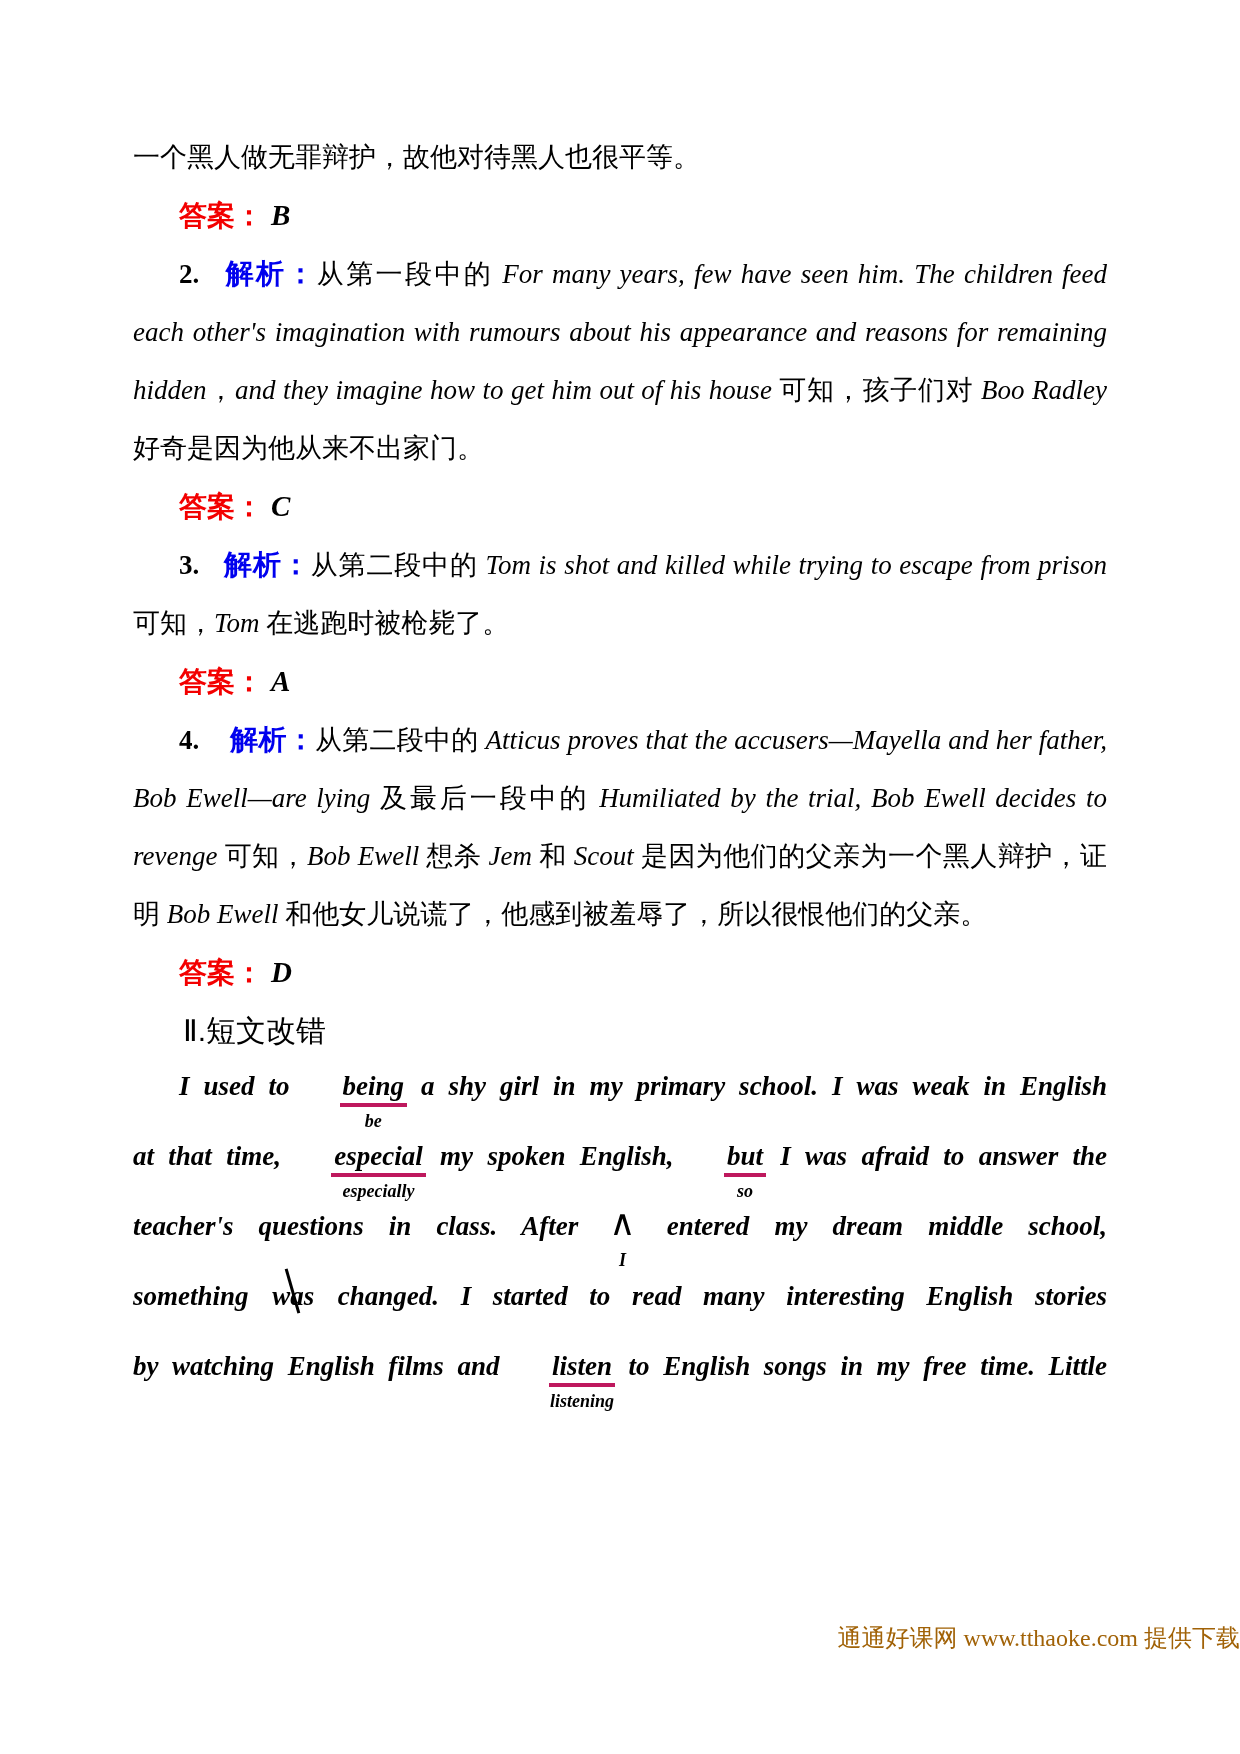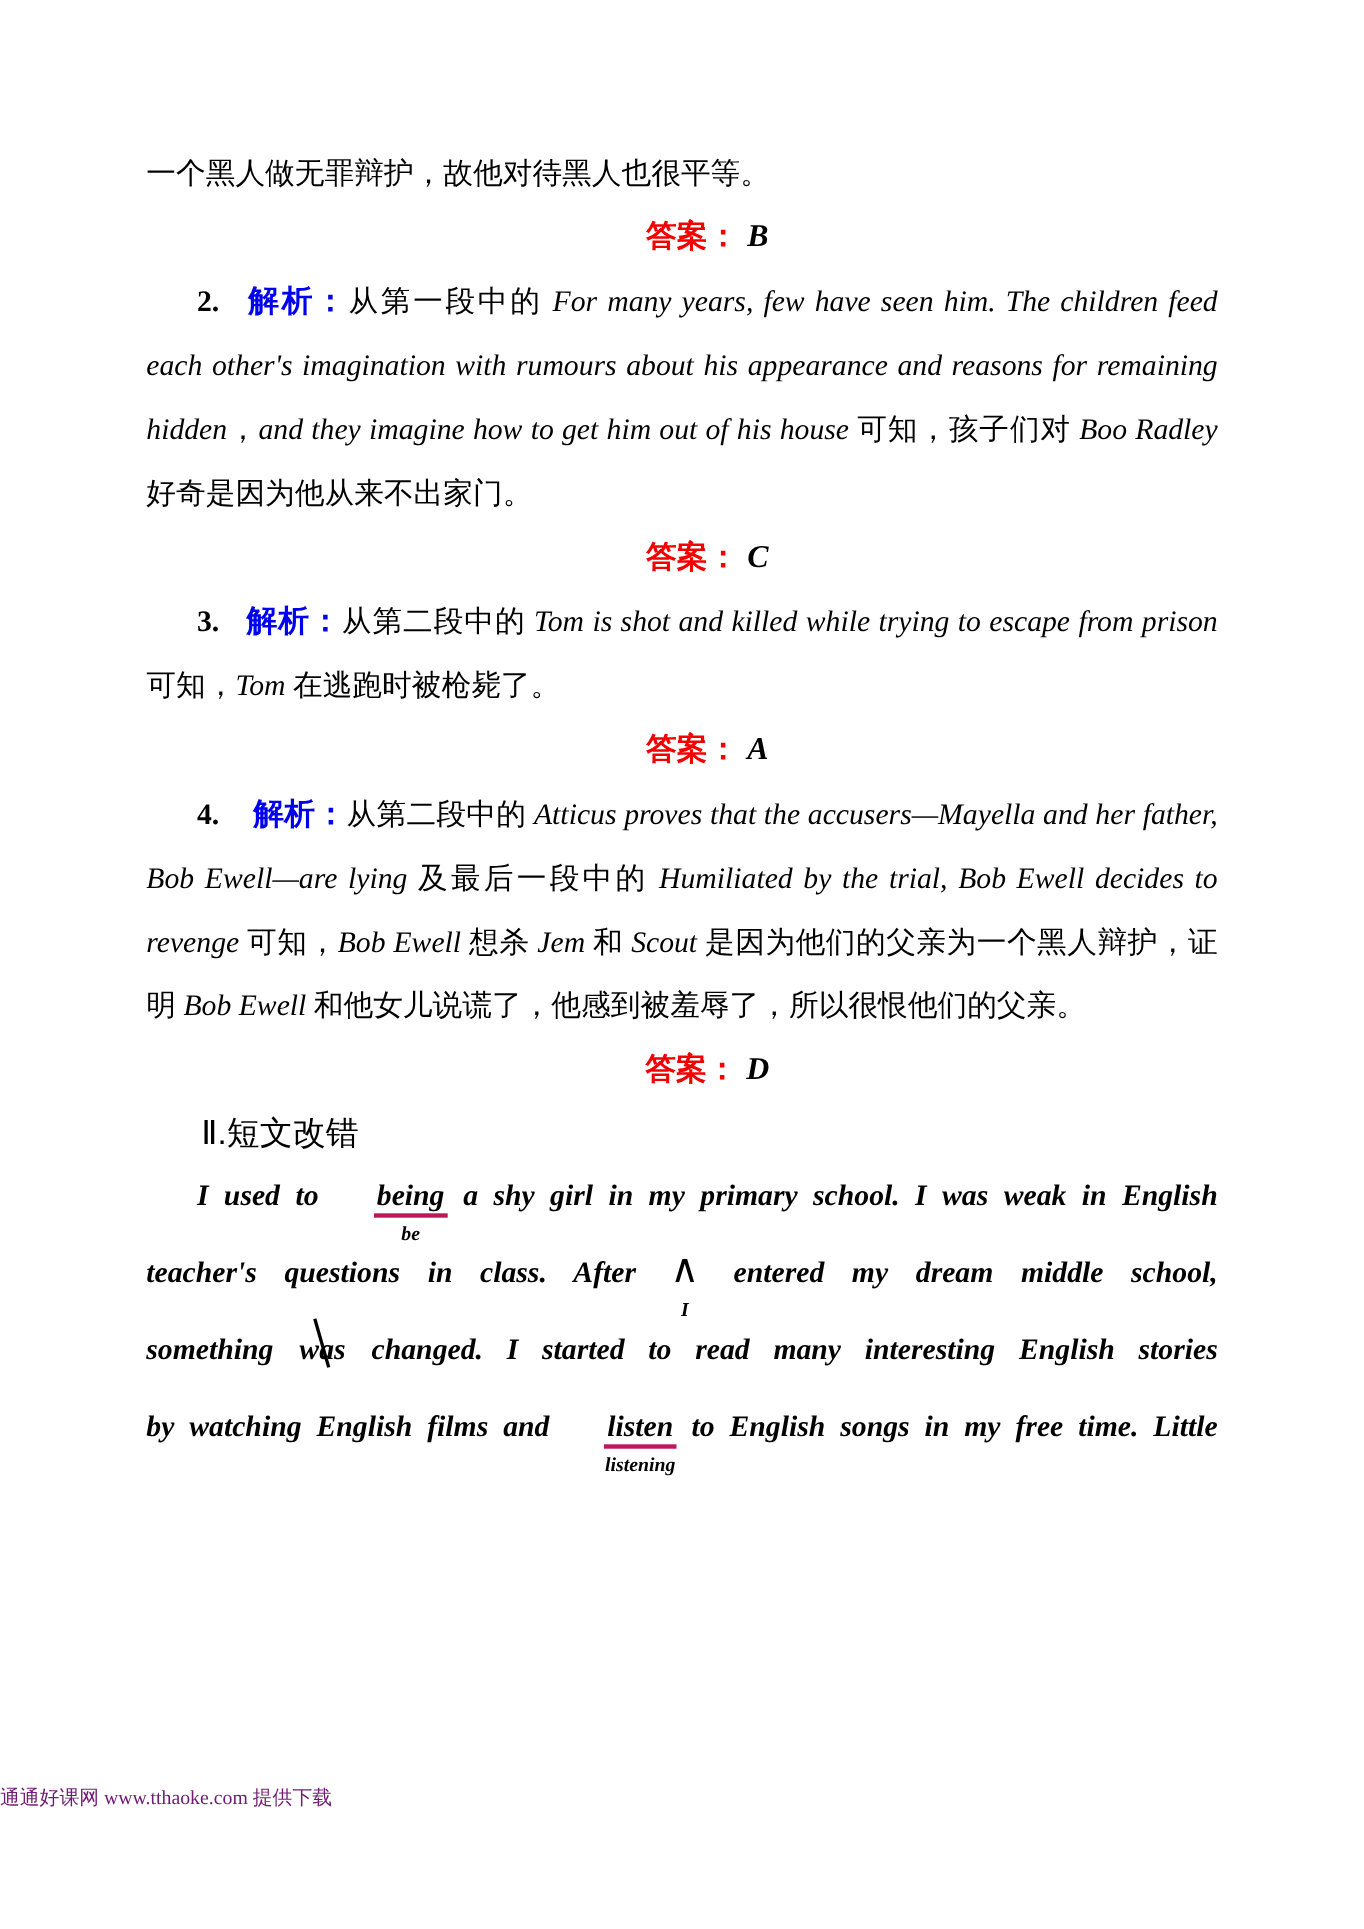--- a/index.html
+++ b/index.html
@@ -20,21 +20,21 @@
     text-align:justify;
   }
   .para.indent { text-indent:46px; }
   .cn { font-family:"Liberation Serif", serif; font-style:normal; }
   .en { font-family:"Liberation Serif", serif; font-style:italic; }
   .num {
     font-family:"Liberation Serif", serif;
     font-weight:bold; padding-right:4px;
   }
   
-  .answer { margin:0; padding-left:46px; line-height:58px; font-size:28px;text-align:center; }
+  .answer { margin:0; padding-left:46px; line-height:58px; font-size:28px; }
   .ans-label {
     color:#f30000; font-weight:bold;
     font-family:"Liberation Sans", sans-serif;
   }
   .ans-value {
     font-family:"Liberation Serif", serif;
     font-weight:bold; font-style:italic;
     font-size:29px; padding-left:8px;
   }
   .lbl-blue {
@@ -78,40 +78,41 @@
   .tok-caret .fix-text { top:44px; font-style:italic; }
   .tok-del { display:inline-block; position:relative; padding:0 2px; }
   .tok-del::after {
     content:""; position:absolute;
     left:46%; top:-6px; width:3px; height:46px;
     background:#000; transform:rotate(-16deg);
   }
   
   .footer {
     position:absolute; left:0; top:1622px; width:1240px;
-    text-align:left; font-size:18px; color:#701a75;
+    text-align:right; font-size:24px; color:#a16207;
     font-family:"Liberation Serif", serif;
   }
 </style>
 </head>
 <body>
 
 <div class="content">
   <div id="answers-blocks">
       <p class="para"><span class="cn">一个黑人做无罪辩护，故他对待黑人也很平等。</span></p>
       <p class="answer"><span class="ans-label">答案：</span><span class="ans-value">B</span></p>
       <p class="para indent"><span class="num">2.</span><span class="lbl-blue">解析：</span><span class="cn">从第一段中的 </span><span class="en">For many years, few have seen him. The children feed each other's imagination with rumours about his appearance and reasons for remaining hidden</span><span class="cn">，</span><span class="en">and they imagine how to get him out of his house </span><span class="cn">可知，孩子们对 </span><span class="en">Boo Radley </span><span class="cn">好奇是因为他从来不出家门。</span></p>
       <p class="answer"><span class="ans-label">答案：</span><span class="ans-value">C</span></p>
       <p class="para indent"><span class="num">3.</span><span class="lbl-blue">解析：</span><span class="cn">从第二段中的 </span><span class="en">Tom is shot and killed while trying to escape from prison </span><span class="cn">可知，</span><span class="en">Tom </span><span class="cn">在逃跑时被枪毙了。</span></p>
       <p class="answer"><span class="ans-label">答案：</span><span class="ans-value">A</span></p>
       <p class="para indent"><span class="num">4. </span><span class="lbl-blue">解析：</span><span class="cn">从第二段中的 </span><span class="en">Atticus proves that the accusers—Mayella and her father, Bob Ewell—are lying </span><span class="cn">及最后一段中的 </span><span class="en">Humiliated by the trial, Bob Ewell decides to revenge </span><span class="cn">可知，</span><span class="en">Bob Ewell </span><span class="cn">想杀 </span><span class="en">Jem </span><span class="cn">和 </span><span class="en">Scout </span><span class="cn">是因为他们的父亲为一个黑人辩护，证明 </span><span class="en">Bob Ewell </span><span class="cn">和他女儿说谎了，他感到被羞辱了，所以很恨他们的父亲。</span></p>
       <p class="answer"><span class="ans-label">答案：</span><span class="ans-value">D</span></p>
     </div>
   <h3 class="section-heading">Ⅱ.短文改错</h3>
   <div id="passage-lines" class="passage">
       <div class="p-line first-line"><span>I used to </span><span class="tok-fix">being<span class="fix-text">be</span></span><span> a shy girl in my primary school. I was weak in English</span></div>
+      <div class="p-line"><span>at that time, </span><span class="tok-fix">especial<span class="fix-text">especially</span></span><span> my spoken English, </span><span class="tok-fix">but<span class="fix-text">so</span></span><span> I was afraid to answer the</span></div>
       <div class="p-line"><span>teacher's questions in class. After </span><span class="tok-caret"><span class="caret-glyph">∧</span><span class="fix-text">I</span></span><span> entered my dream middle school,</span></div>
       <div class="p-line"><span>something </span><span class="tok-del">was</span><span> changed. I started to read many interesting English stories</span></div>
       <div class="p-line"><span>by watching English films and </span><span class="tok-fix">listen<span class="fix-text">listening</span></span><span> to English songs in my free time. Little</span></div>
     </div>
 </div>
 
 <div class="footer">通通好课网  www.tthaoke.com 提供下载</div>
 
 </body></html>

